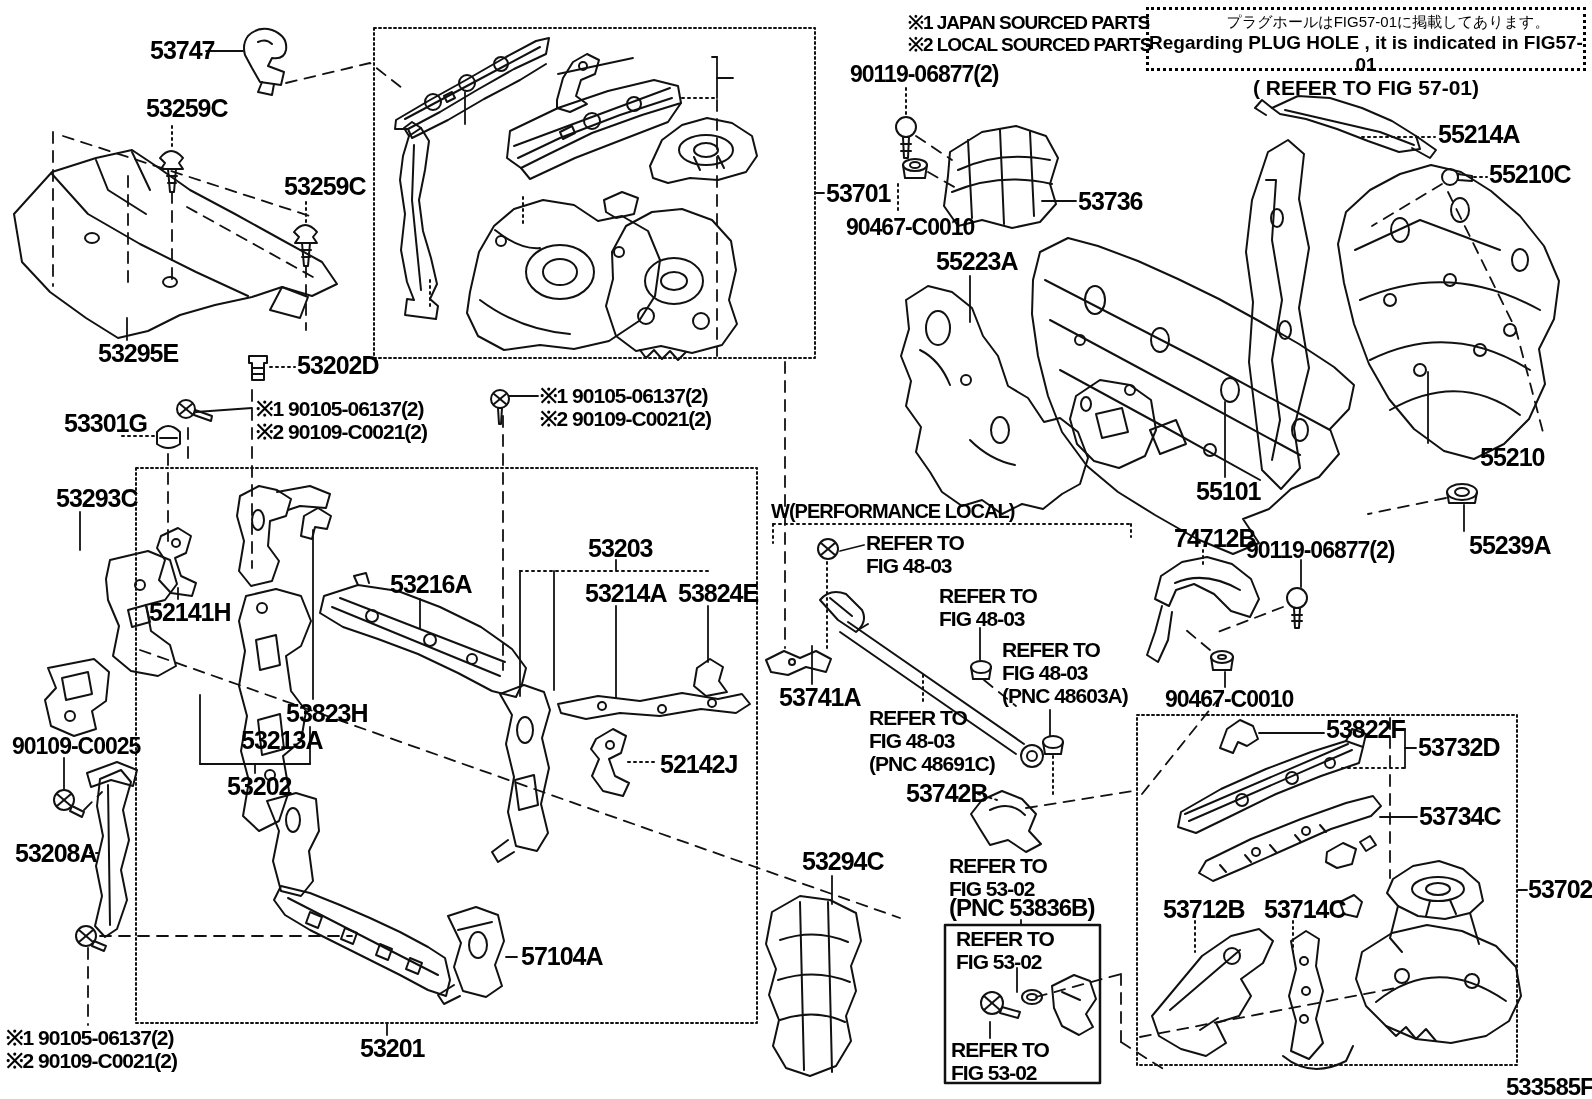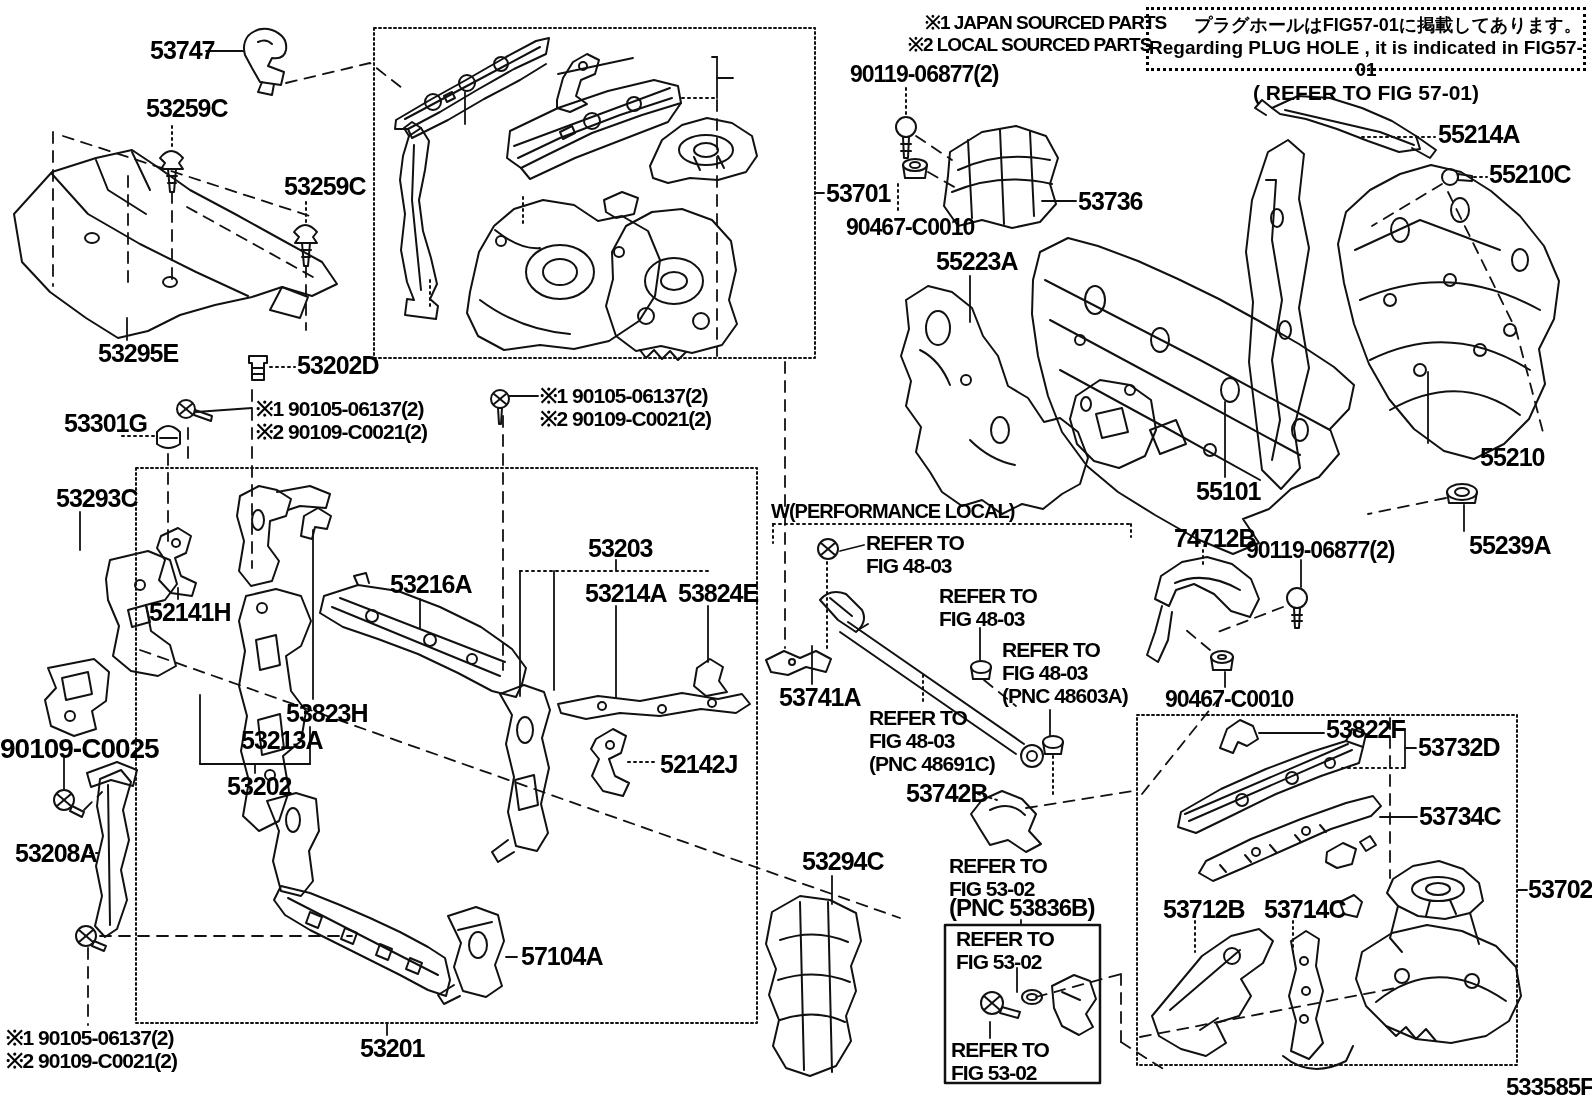--- a/index.html
+++ b/index.html
@@ -11,21 +11,21 @@
   .lbl{
     position:absolute;color:#000;font-weight:700;font-size:25px;
     letter-spacing:-1px;white-space:nowrap;line-height:1.0;
     font-family:"Liberation Sans", sans-serif;
   }
   #plug-note{
     position:absolute;left:1146px;top:7px;width:440px;height:64px;
     border:3px dotted #000;box-sizing:border-box;text-align:center;
     color:#000;padding-top:3px;
   }
-  #plug-note .jp{font-size:18px;font-weight:700;letter-spacing:0;padding-left:44px;}
+  #plug-note .jp{font-size:15px;font-weight:400;letter-spacing:0;padding-left:44px;}
   #plug-note .en{font-size:19px;font-weight:700;letter-spacing:0;}
   #plug-note .ref{font-size:21px;font-weight:700;letter-spacing:0;}
   svg *{stroke:#111;fill:none;stroke-width:2;stroke-linecap:round;stroke-linejoin:round;}
   svg .ld{stroke-width:1.8;}
   svg .dash{stroke-dasharray:11 8;stroke-width:1.8;}
   svg .dot{stroke-dasharray:2 4;stroke-width:2;}
   svg .boxline{stroke-dasharray:2 3;stroke-width:2;}
   svg .solidbox{stroke-width:2.5;}
 </style>
 </head>
@@ -584,27 +584,27 @@
       <div class="lbl" style="left: 149px; top: 600px;">52141H</div>
       <div class="lbl" style="left: 390px; top: 572px;">53216A</div>
       <div class="lbl" style="left: 286px; top: 701px;">53823H</div>
       <div class="lbl" style="left: 241px; top: 728px;">53213A</div>
       <div class="lbl" style="left: 227px; top: 774px;">53202</div>
       <div class="lbl" style="left: 588px; top: 536px;">53203</div>
       <div class="lbl" style="left: 585px; top: 581px;">53214A</div>
       <div class="lbl" style="left: 678px; top: 581px;">53824E</div>
       <div class="lbl" style="left: 660px; top: 752px;">52142J</div>
       <div class="lbl" style="left: 521px; top: 944px;">57104A</div>
-      <div class="lbl" style="left: 0; top: 735px; font-size: 28px;">90109-C0025</div>
+      <div class="lbl" style="left: 12px; top: 735px; font-size: 23px;">90109-C0025</div>
       <div class="lbl" style="left: 15px; top: 841px;">53208A</div>
       <div class="lbl" style="left: 6px; top: 1027px; font-size: 21px;">※1 90105-06137(2)</div>
       <div class="lbl" style="left: 6px; top: 1050px; font-size: 21px;">※2 90109-C0021(2)</div>
       <div class="lbl" style="left: 360px; top: 1036px;">53201</div>
       <div class="lbl" style="left: 826px; top: 181px;">53701</div>
-      <div class="lbl" style="left: 908px; top: 13px; font-size: 19px; margin-left: 17px;">※1 JAPAN SOURCED PARTS</div>
+      <div class="lbl" style="left: 908px; top: 13px; font-size: 19px;">※1 JAPAN SOURCED PARTS</div>
       <div class="lbl" style="left: 908px; top: 35px; font-size: 19px;">※2 LOCAL SOURCED PARTS</div>
       <div class="lbl" style="left: 850px; top: 63px; font-size: 23px;">90119-06877(2)</div>
       <div class="lbl" style="left: 846px; top: 216px; font-size: 23px;">90467-C0010</div>
       <div class="lbl" style="left: 1078px; top: 189px;">53736</div>
       <div class="lbl" style="left: 1438px; top: 122px;">55214A</div>
       <div class="lbl" style="left: 1489px; top: 162px;">55210C</div>
       <div class="lbl" style="left: 936px; top: 249px;">55223A</div>
       <div class="lbl" style="left: 1196px; top: 479px;">55101</div>
       <div class="lbl" style="left: 1480px; top: 445px;">55210</div>
       <div class="lbl" style="left: 1437px; top: 533px; margin-left: 32px;">55239A</div>

